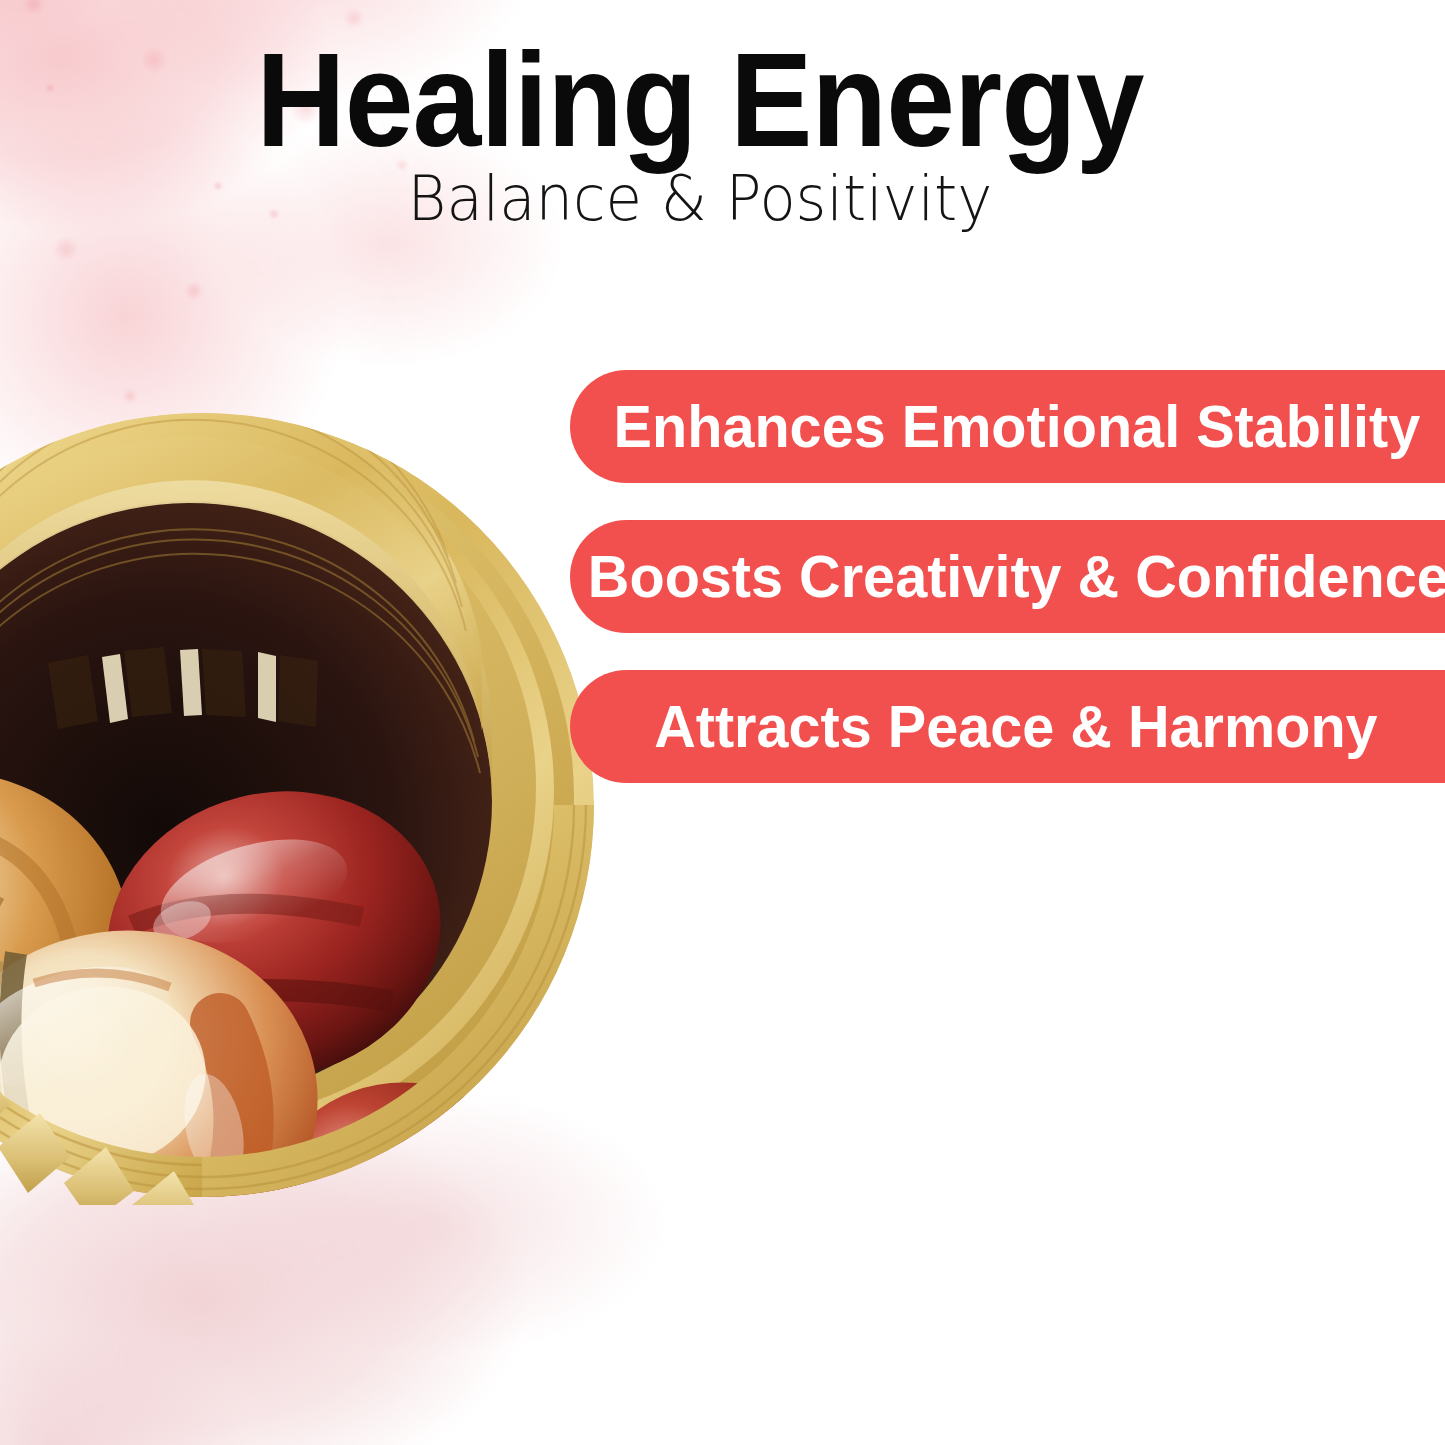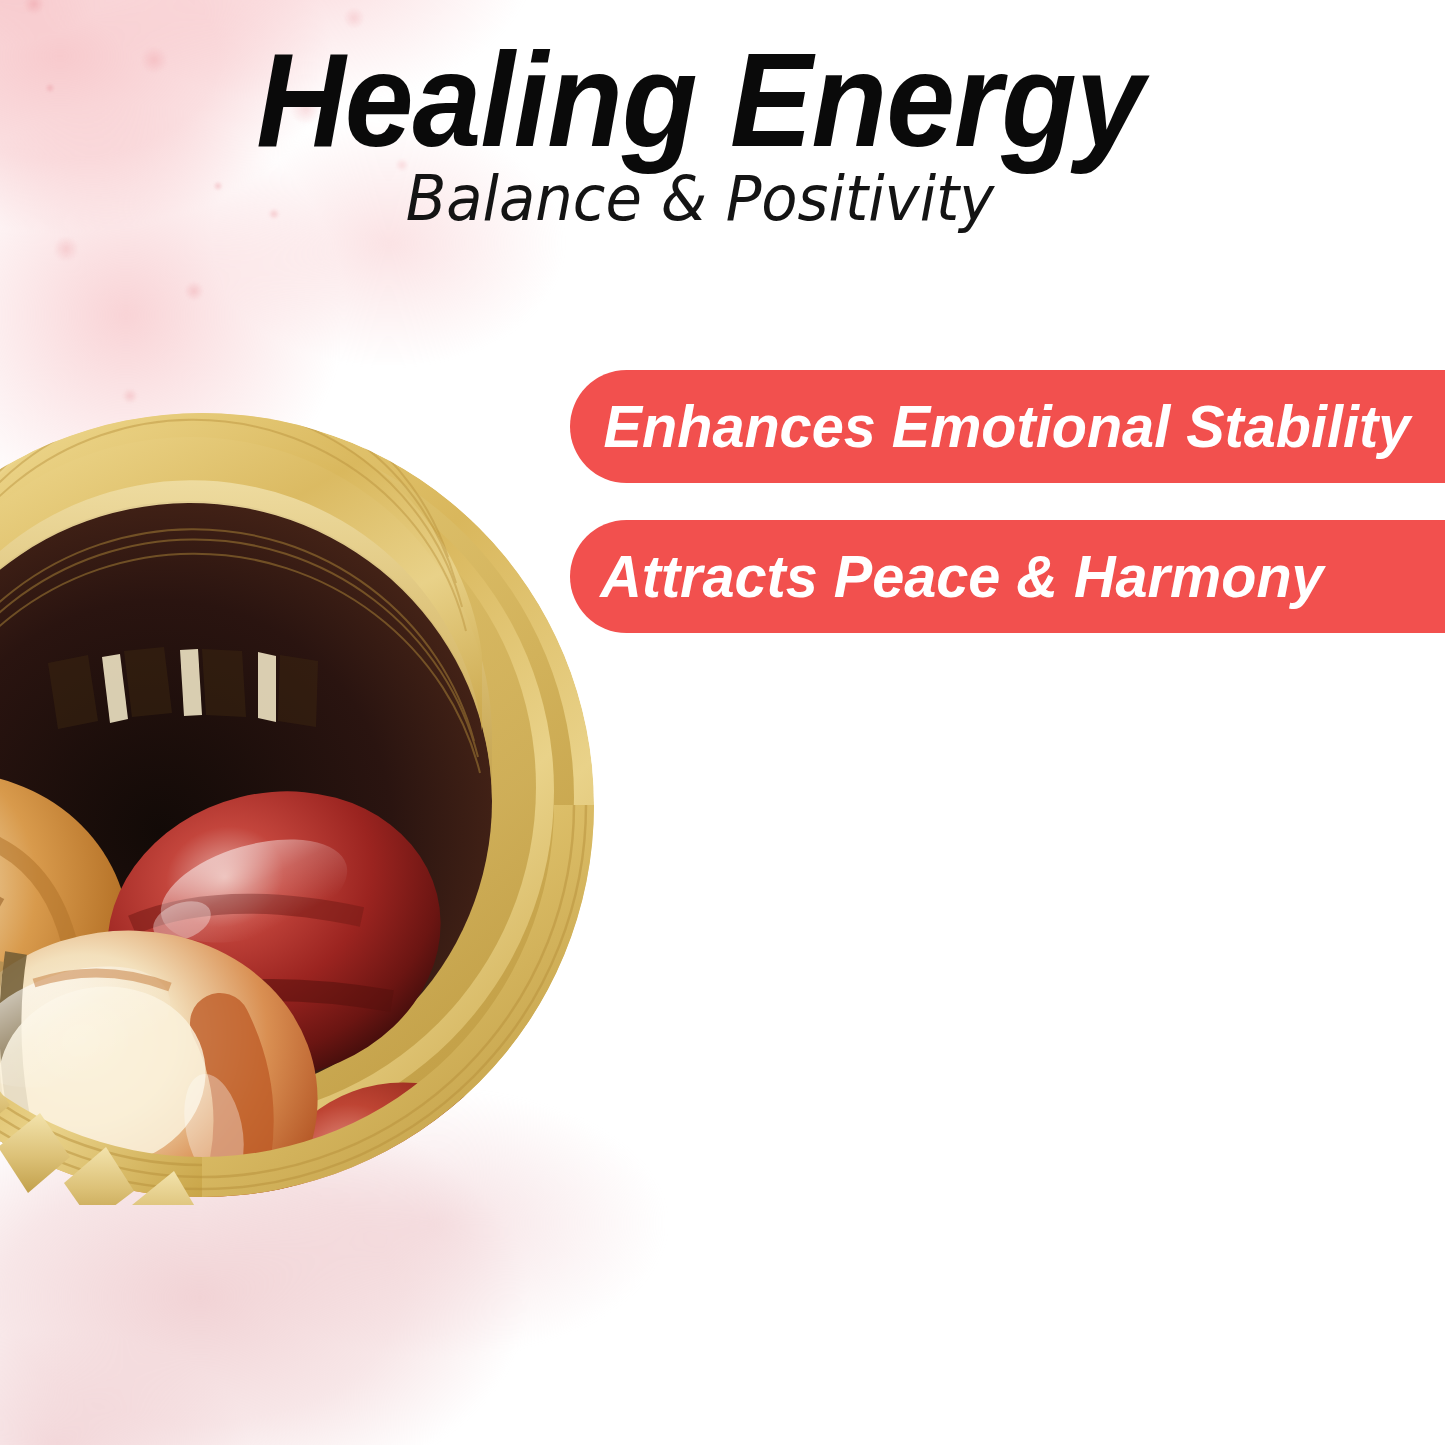--- a/index.html
+++ b/index.html
@@ -7,21 +7,20 @@
     width:1445px; height:1445px;
     background:#ffffff;
     font-family:"Liberation Sans", sans-serif;
     overflow:hidden;
   }
   #canvas {
     position:relative;
     width:1445px; height:1445px;
     background:#ffffff;
     overflow:hidden;
-    font-style:italic;
   }
 
   
   .wash {
     position:absolute;
     pointer-events:none;
   }
   #wash-topleft {
     left:-120px; top:-160px;
     width:820px; height:720px;
@@ -110,21 +109,21 @@
     width:875px;
   }
   .pill {
     position:relative;
     height:113px;
     margin-bottom:37px;
     background:#F2504E;
     border-radius:60px 0 0 60px;
     display:flex;
     align-items:center;
-    justify-content:flex-start;
+    justify-content:center;
     padding-right:14px;
   }
   .pill:last-child { margin-bottom:10px; }
   .pill-label {
     font-family:"Liberation Sans Narrow","Liberation Sans", sans-serif;
     font-weight:700;
     font-size:60px;
     line-height:1;
     color:#ffffff;
     letter-spacing:0px;
@@ -349,17 +348,20 @@
   </div>
 
   <div id="title">Healing Energy</div>
   <div id="subtitle">Balance &amp; Positivity</div>
 
   <div id="benefits">
     <div class="pill">
       <span class="pill-label">Enhances Emotional Stability</span>
     </div>
     <div class="pill">
+      <span class="pill-label">Boosts Creativity &amp; Confidence</span>
+    </div>
+    <div class="pill">
       <span class="pill-label">Attracts Peace &amp; Harmony</span>
     </div>
   </div>
 
 </div>
 
 </body></html>

